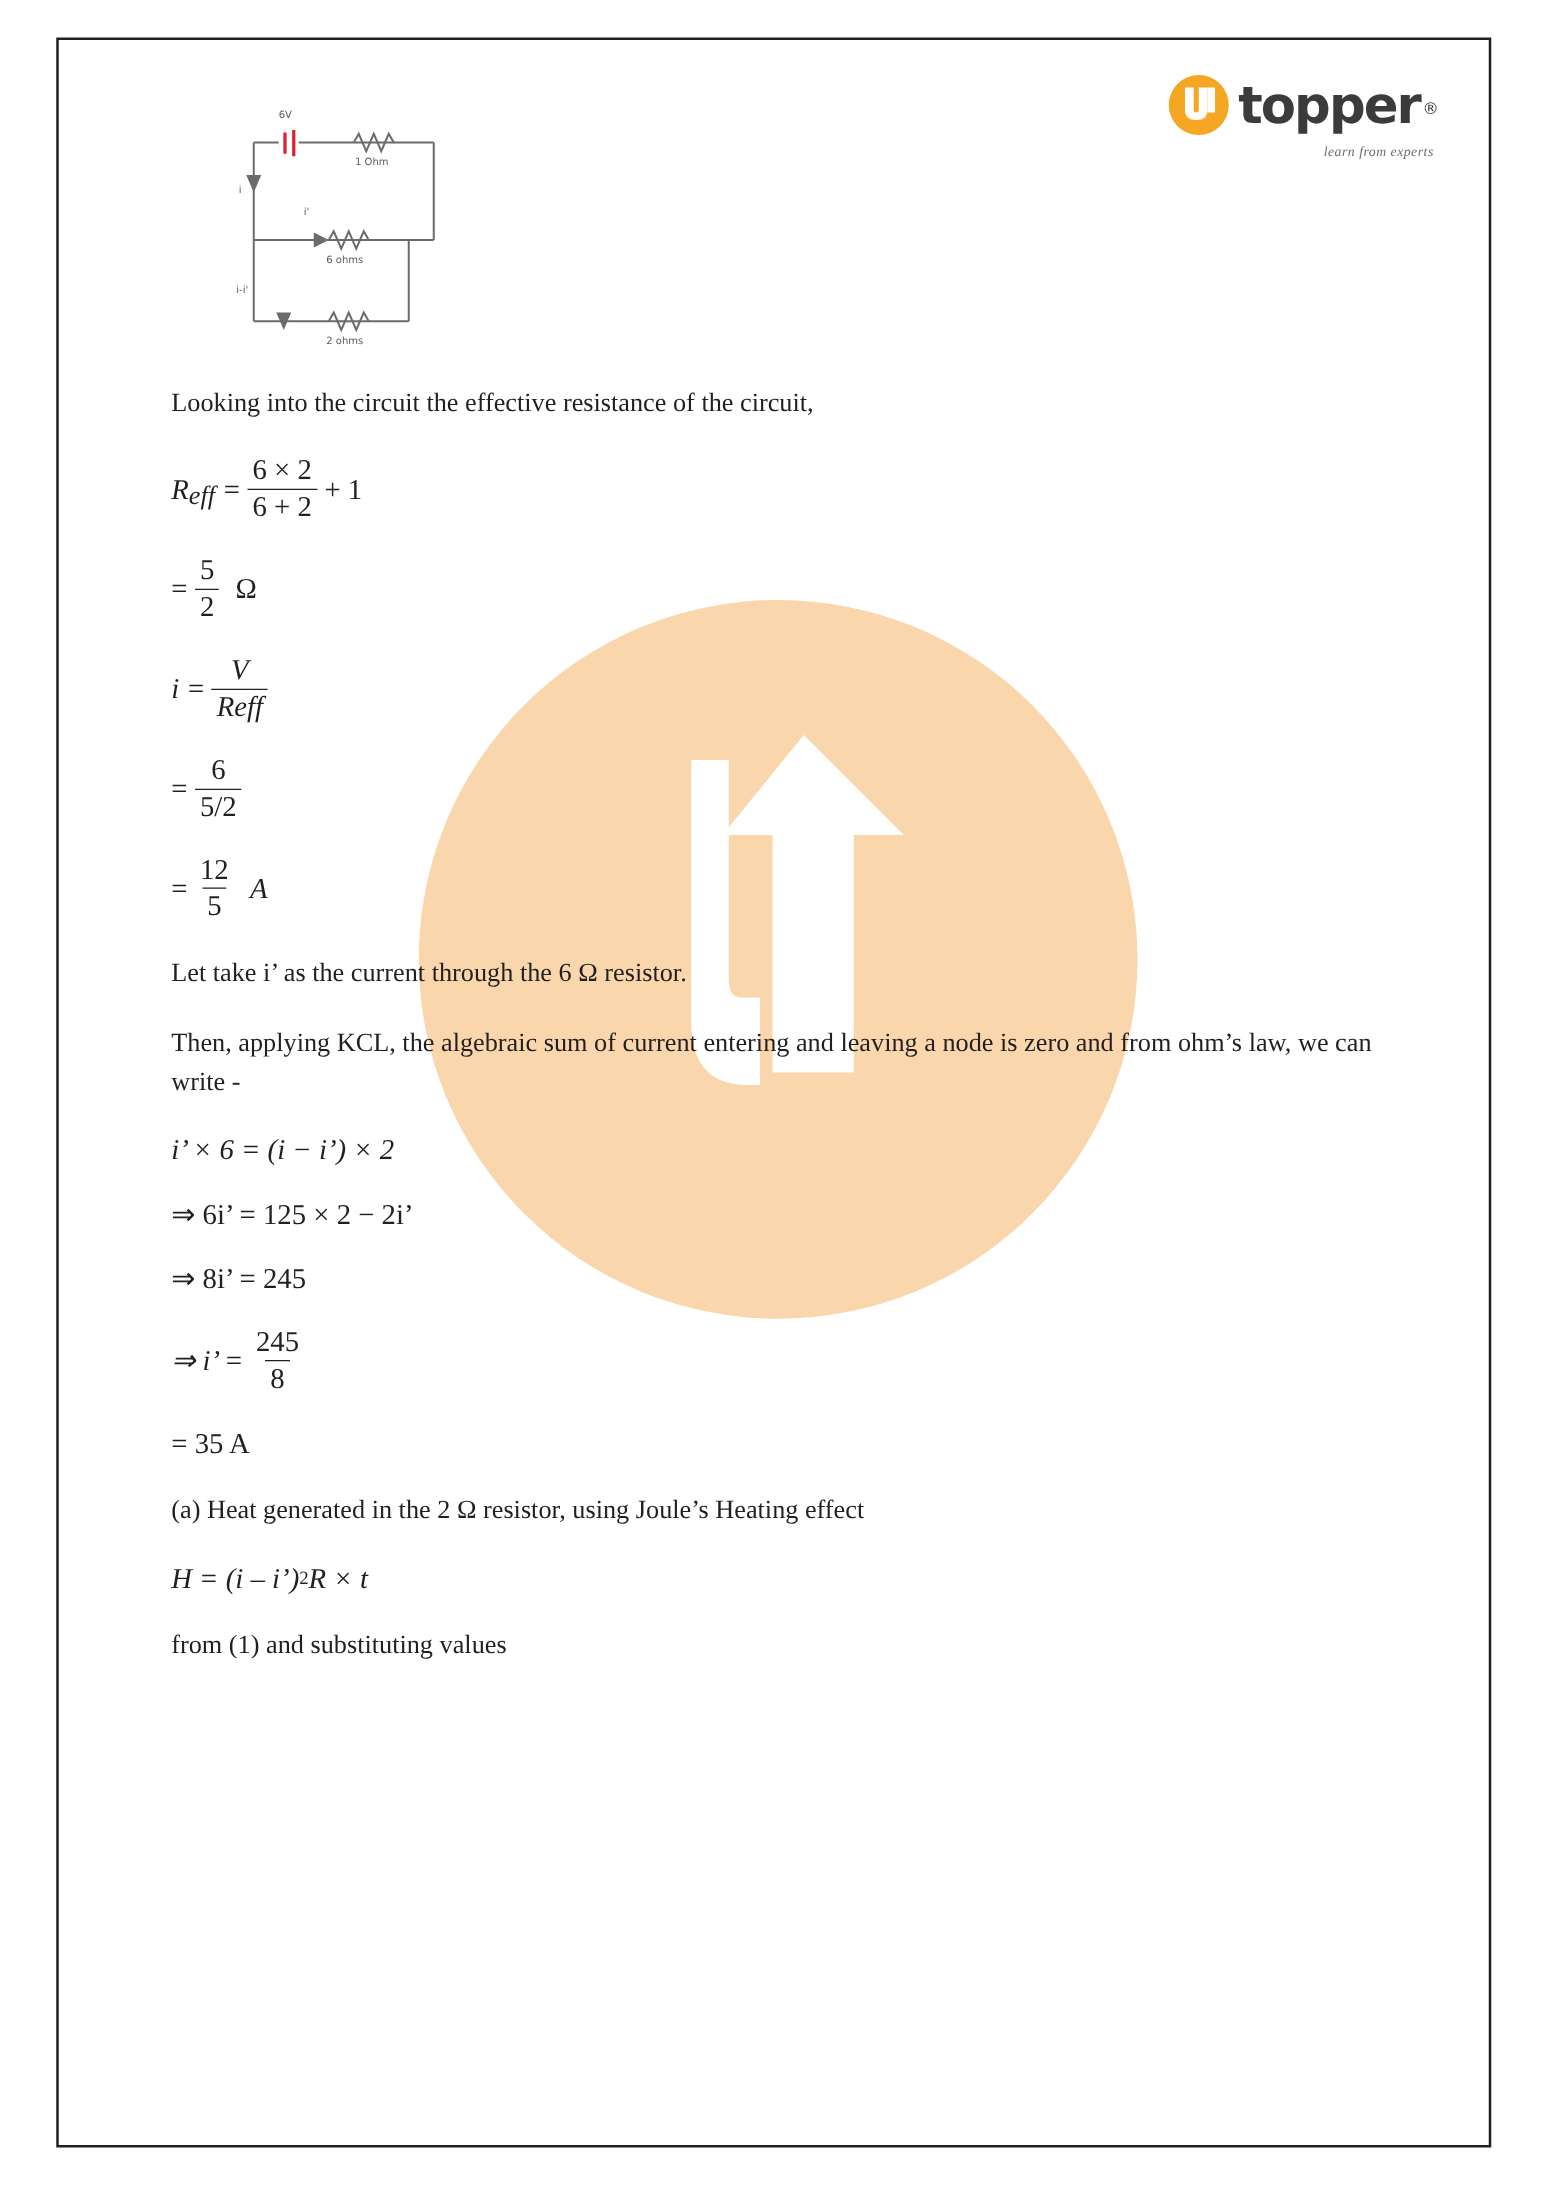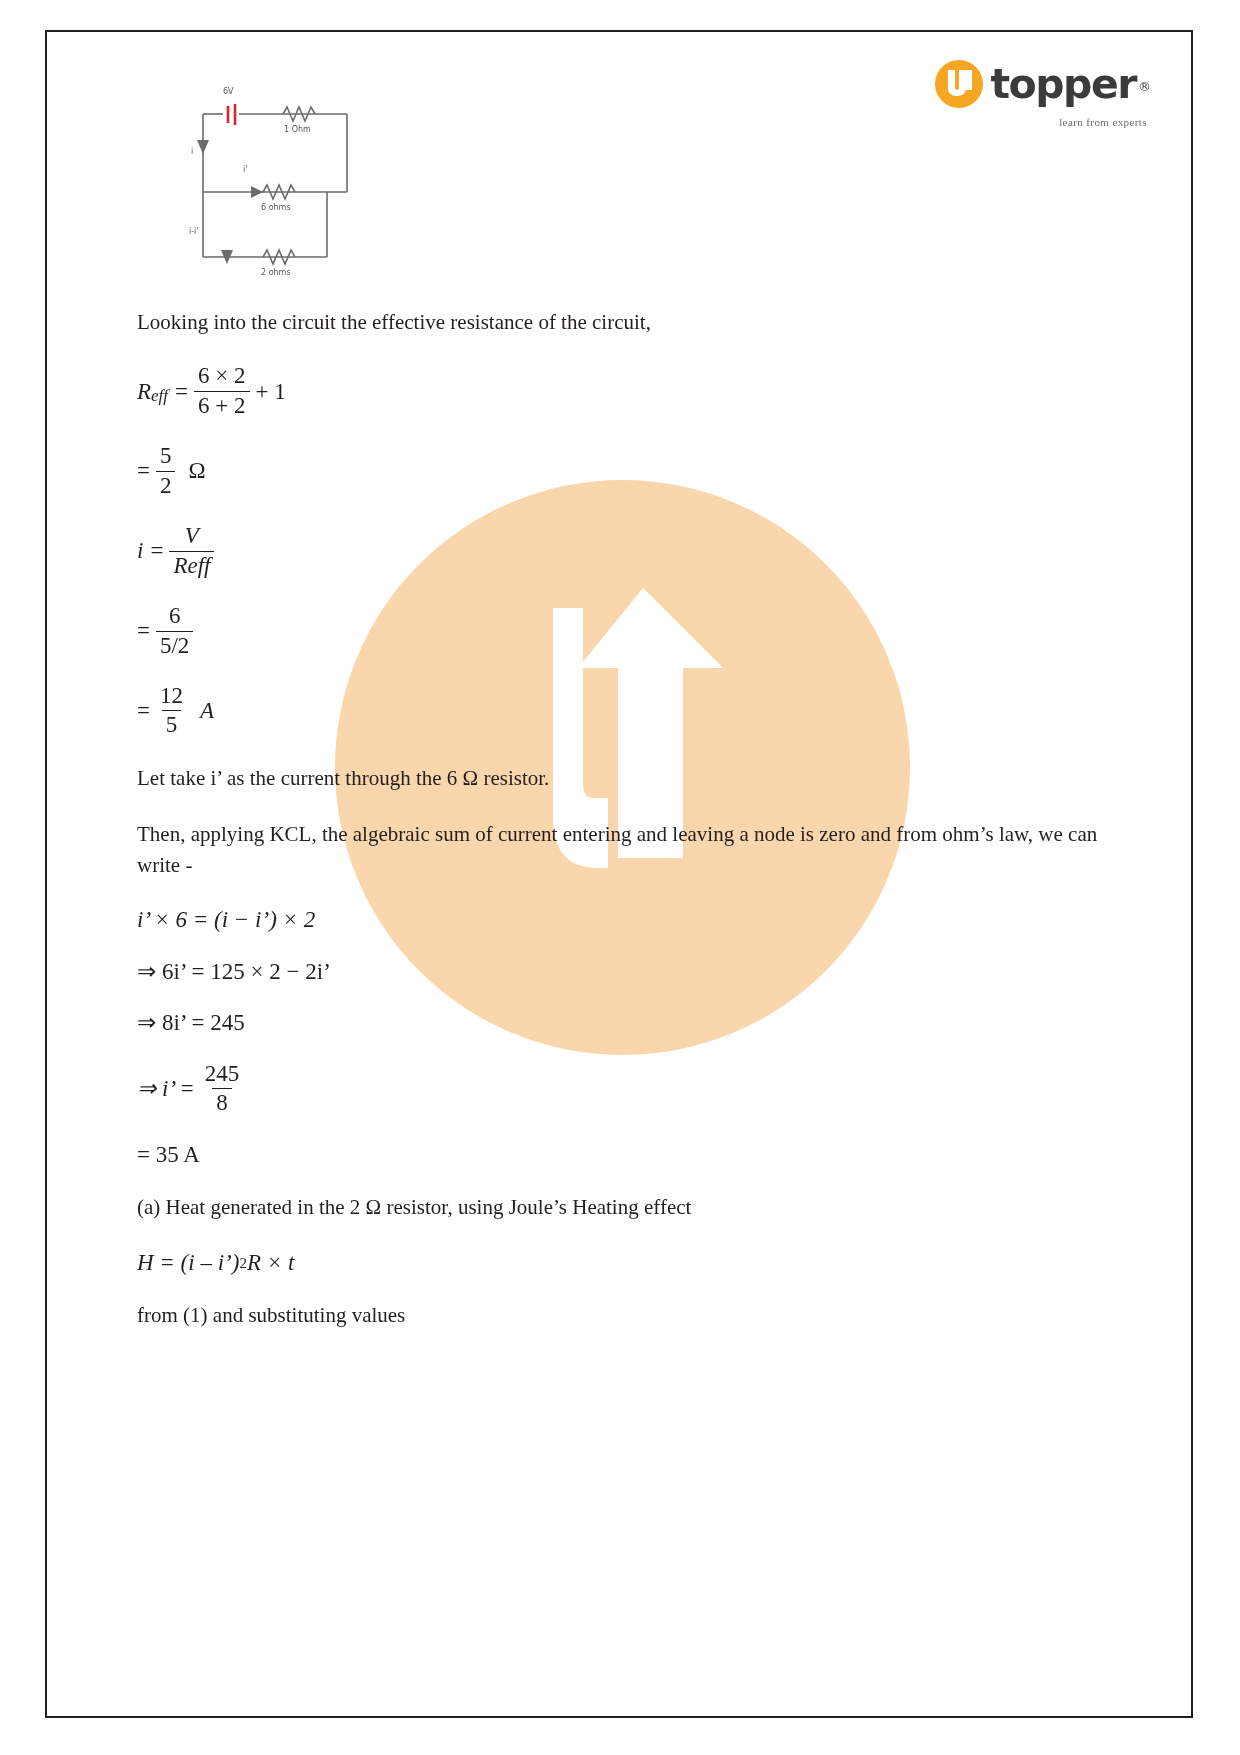--- a/index.html
+++ b/index.html
@@ -77,20 +77,21 @@
     font-size: 13px;
     color: #3b3b3b;
     vertical-align: super;
     margin-left: 2px;
   }
   .logo-tag {
     position: absolute;
     right: 4px;
     top: 52px;
     font-family: "Liberation Serif", serif;
+    font-style: italic;
     font-size: 11px;
     color: #6b6b6b;
     letter-spacing: 0.4px;
   }
   
   .circuit {
     position: absolute;
     left: 140px;
     top: 50px;
     width: 230px;
@@ -129,21 +130,21 @@
     display: inline-flex;
     flex-direction: column;
     align-items: center;
     vertical-align: middle;
     margin: 0 6px;
     line-height: 1.15;
   }
   .frac .num { padding: 0 4px 1px 4px; }
   .frac .den { padding: 1px 4px 0 4px; border-top: 1.5px solid #231f20; }
   .ind {
-    font-size: 17px;
+    font-size: 21px;
     font-style: italic;
     vertical-align: sub;
     position: relative;
     top: 5px;
   }
   .sp { display: inline-block; width: 7px; }
   .sup { font-size: 15px; vertical-align: super; }
 </style>
 </head>
 <body>

